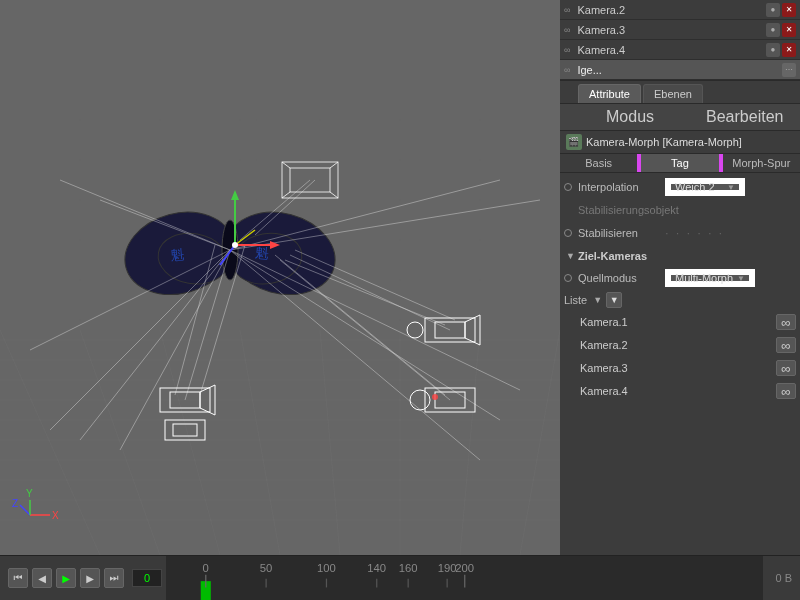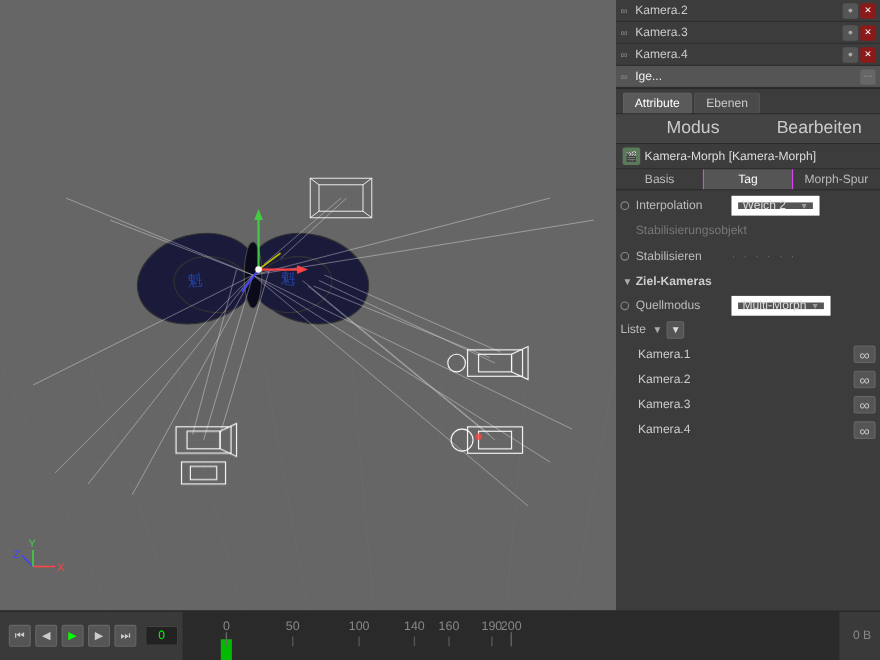--- a/index.html
+++ b/index.html
@@ -13,33 +13,33 @@
 
     
     #camera-list { background: #3c3c3c; border-bottom: 1px solid #2a2a2a; }
     .camera-row { display: flex; align-items: center; height: 20px; padding: 0 4px; border-bottom: 1px solid #2e2e2e; }
     .camera-name { flex: 1; font-size: 11px; color: #ccc; padding-left: 4px; }
     .cam-icons { display: flex; gap: 2px; align-items: center; }
     .cam-icon { width: 14px; height: 14px; border-radius: 2px; background: #555; display: flex; align-items: center; justify-content: center; font-size: 8px; color: #aaa; }
     .cam-icon.close { background: #8b1a1a; color: #fff; }
 
     
-    #attr-tabs { display: flex; background: #3c3c3c; border-bottom: 1px solid #2a2a2a; padding: 3px 6px 0; gap: 2px; }
+    #attr-tabs { display: flex; background: #3c3c3c; border-bottom: 1px solid #2a2a2a; padding: 3px 18px 0; gap: 2px; }
     .attr-tab { padding: 3px 10px; font-size: 11px; color: #ccc; cursor: pointer; border-radius: 3px 3px 0 0; background: #4a4a4a; border: 1px solid #555; border-bottom: none; }
     .attr-tab.active { background: #5a5a5a; color: #fff; border-color: #666; }
 
     #attr-menu { display: flex; background: #444; border-bottom: 1px solid #2a2a2a; padding: 2px 4px; gap: 2px; }
     .attr-menu-item { padding: 2px 8px; font-size: 16px; color: #ccc; cursor: pointer; margin-left: 34px; }
 
     #object-header { display: flex; align-items: center; padding: 3px 6px; background: #3c3c3c; border-bottom: 1px solid #2a2a2a; gap: 4px; }
     .obj-icon { width: 16px; height: 16px; background: #5a7a5a; border-radius: 2px; display: flex; align-items: center; justify-content: center; font-size: 9px; }
     .obj-name { font-size: 11px; color: #ddd; }
 
     #sub-tabs { display: flex; background: #3c3c3c; border-bottom: 1px solid #2a2a2a; }
-    .sub-tab { flex: 1; text-align: center; padding: 3px 4px; font-size: 11px; color: #bbb; cursor: pointer; border-right: 1px solid #d946ef; }
+    .sub-tab { flex: 1; text-align: center; padding: 3px 4px; font-size: 11px; color: #bbb; cursor: pointer; border-right: 4px solid #d946ef; }
     .sub-tab.active { background: #555; color: #fff; }
     .sub-tab:last-child { border-right: none; }
 
     #properties { flex: 1; overflow-y: auto; padding: 4px; }
 
     .section-title { font-size: 11px; color: #ccc; font-weight: bold; padding: 4px 2px 3px; border-bottom: 1px solid #555; margin-bottom: 4px; }
 
     .prop-row { display: flex; align-items: center; margin-bottom: 3px; min-height: 20px; }
     .prop-label { font-size: 11px; color: #bbb; width: 100px; padding-left: 2px; }
     .prop-value { flex: 1; display: flex; align-items: center; gap: 2px; }

